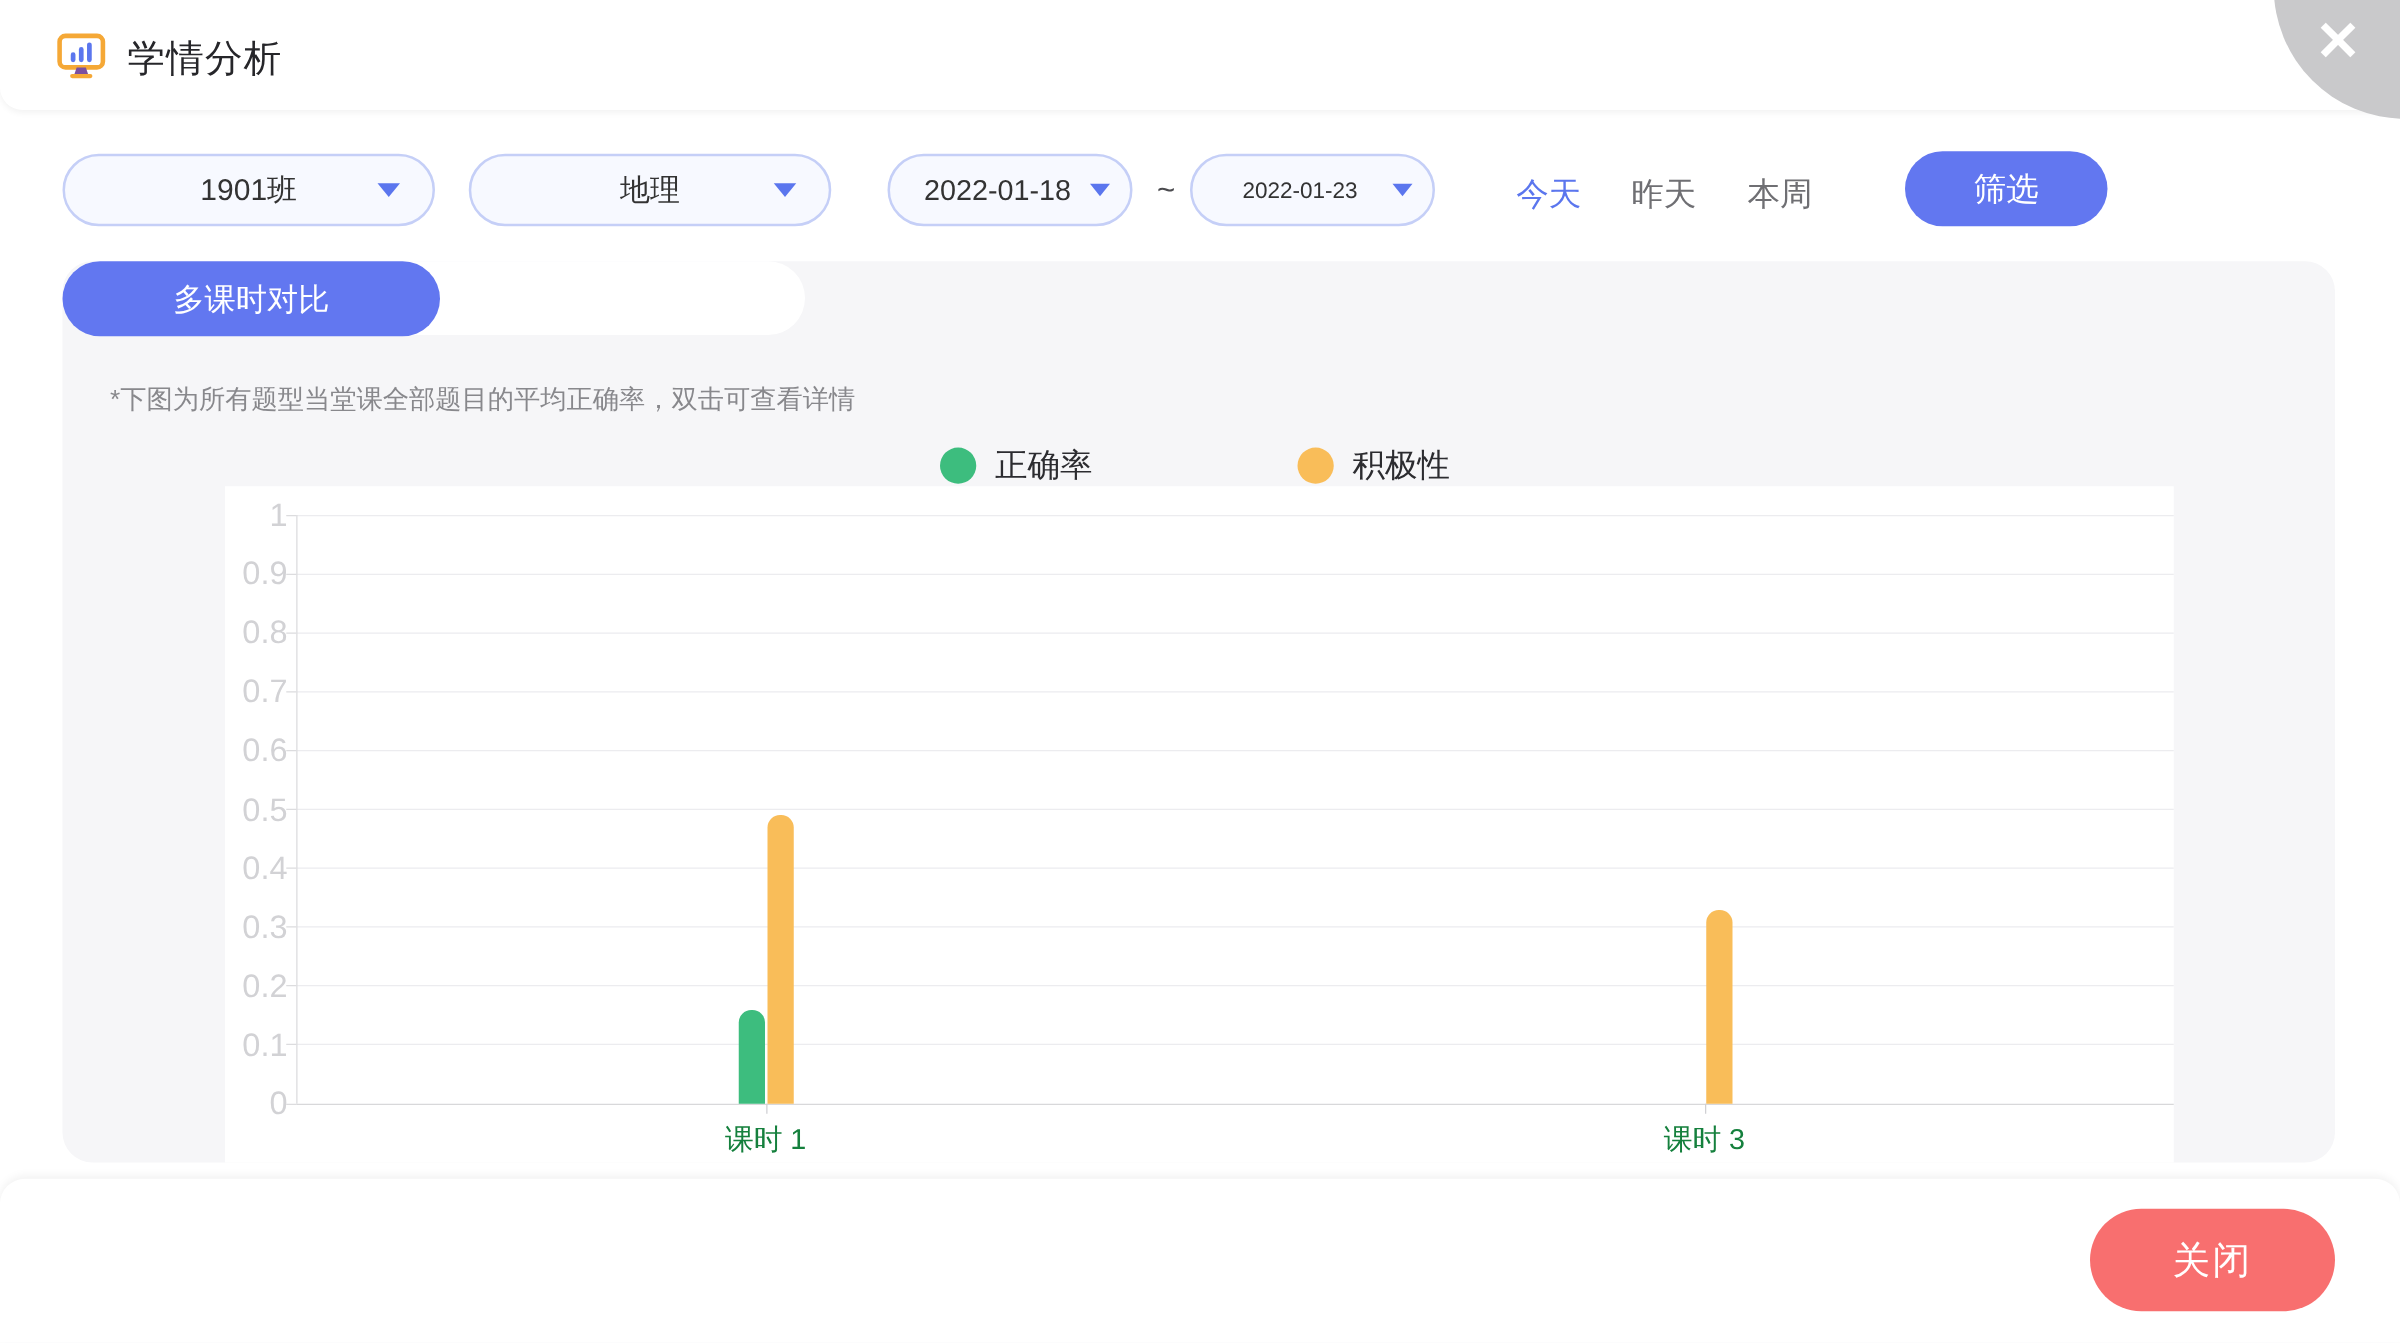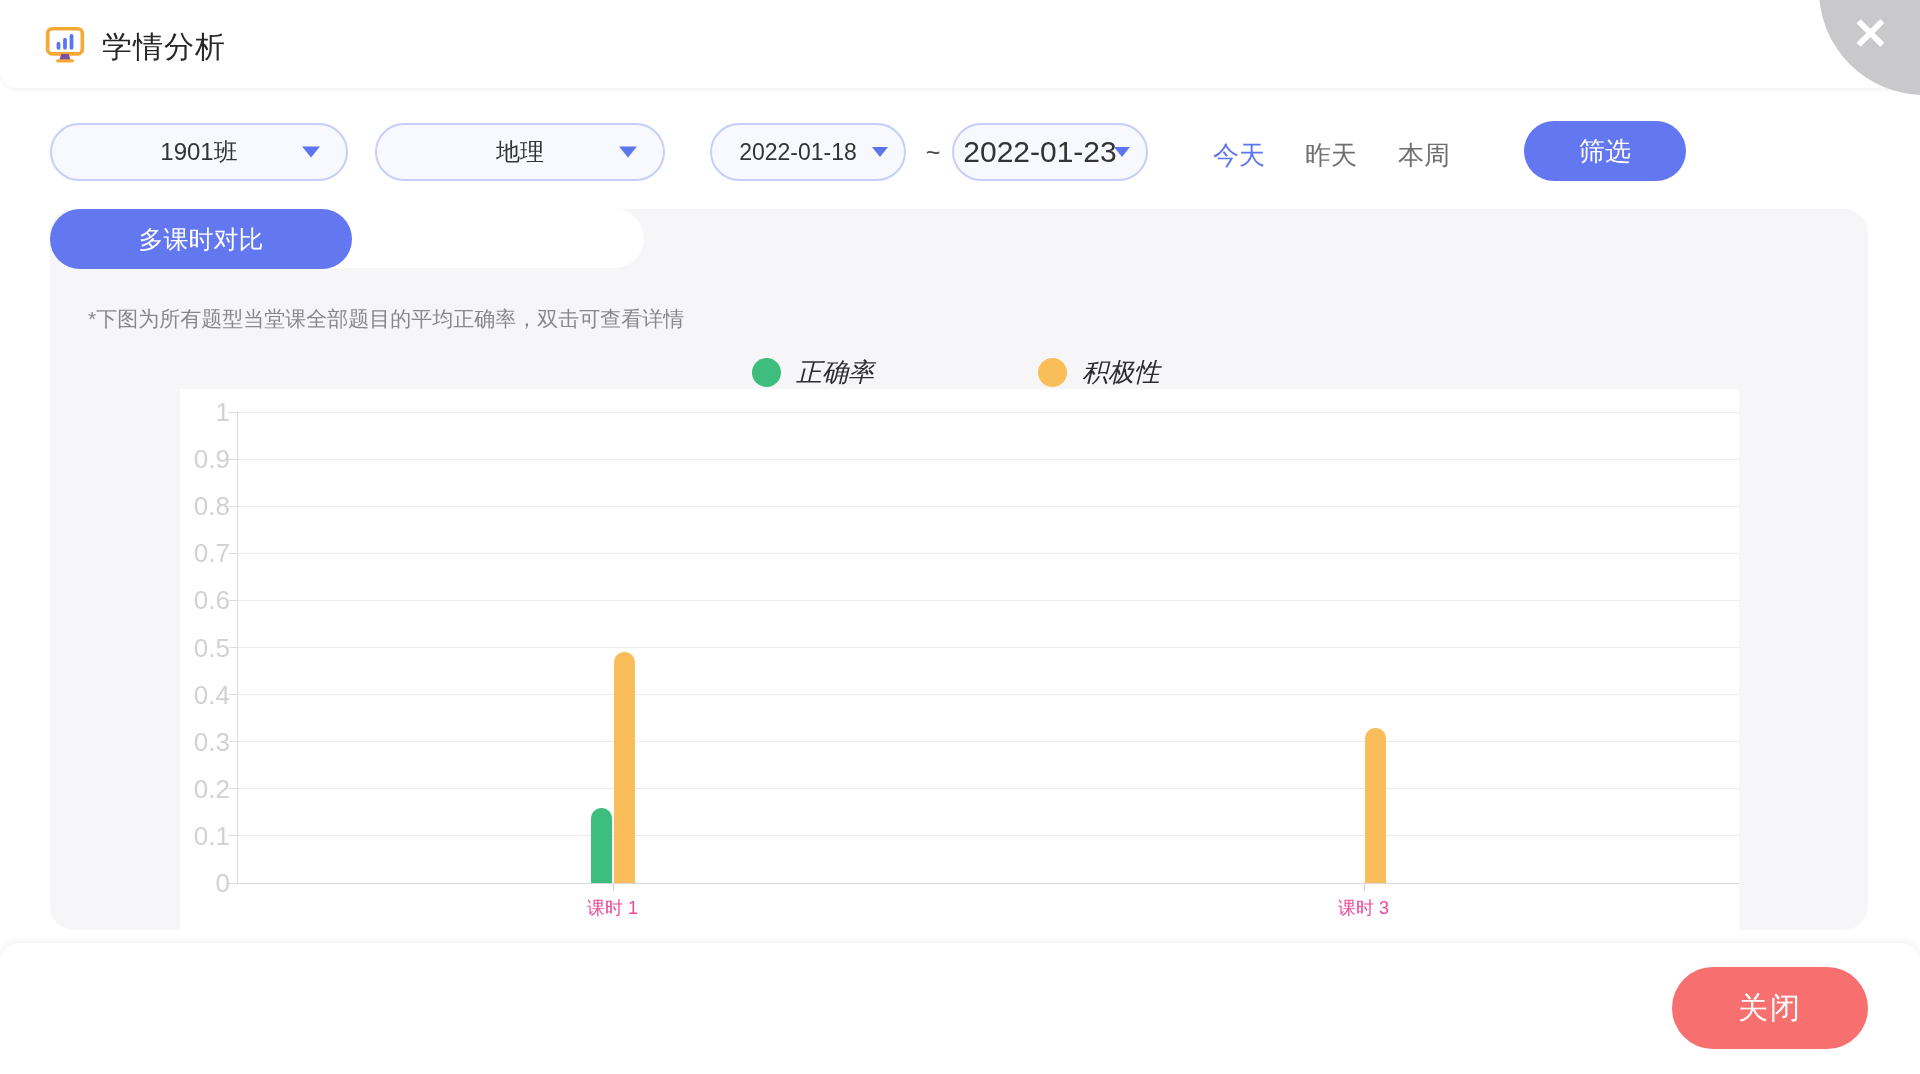--- a/index.html
+++ b/index.html
@@ -21,21 +21,21 @@
   .select { position:absolute; height:58px; border:2px solid #c5cff7; background:#f7f9ff;
             border-radius:29px; display:flex; align-items:center; justify-content:center;
             font-size:24px; color:#333; cursor:pointer; z-index:2; }
   .arrow-down { position:absolute; right:26px; top:50%; transform:translateY(-50%);
                 width:0; height:0; border-left:9px solid transparent; border-right:9px solid transparent;
                 border-top:11px solid #5b76ee; }
   .select.small .arrow-down { right:16px; border-left-width:8px; border-right-width:8px; border-top-width:10px; }
   #sel-class   { left:50px;  top:123px; width:298px; }
   #sel-subject { left:375px; top:123px; width:290px; }
   #sel-date1   { left:710px; top:123px; width:196px; font-size:23px; padding-right:20px;justify-content:center; }
-  #sel-date2   { left:952px; top:123px; width:196px; font-size:30px; padding-right:20px; }
+  #sel-date2   { left:952px; top:123px; width:196px; font-size:18px; padding-right:20px; }
   .tilde { position:absolute; left:918px; top:138px; width:30px; text-align:center;
            font-size:25px; color:#4a4a4e; }
   .quick-link { position:absolute; top:138px; font-size:26px; color:#6f6f73; cursor:pointer;margin-left:24px; }
   .quick-link.active { color:#5b76ee; }
   #ql-today { left:1189px; } #ql-yesterday { left:1281px; } #ql-week { left:1374px; }
   .filter-btn { position:absolute; left:1524px; top:121px; width:162px; height:60px;
                 border:none; border-radius:30px; background:#6277f0; color:#fff; font-size:26px;
                 cursor:pointer; font-family:inherit; }
 
   
@@ -45,37 +45,37 @@
   .tab-container { position:absolute; left:50px; top:209px; width:594px; height:59px;
                    background:#fff; border-radius:30px; z-index:2; }
   .tab { position:absolute; top:0; height:59px; display:flex; align-items:center;
          justify-content:center; font-size:25px; cursor:pointer; }
   .tab.active { left:0; width:302px; height:60px; background:#6277f0; color:#fff; border-radius:30px; }
   .tab.inactive { left:302px; width:292px; color:#55555a; }
 
   .note { position:absolute; left:88px; top:305px; font-size:21px; color:#88888c; z-index:2; }
 
   
-  .legend-item { position:absolute; top:355px; display:flex; align-items:center; gap:15px; z-index:2; cursor:pointer;font-style:italic; }
+  .legend-item { position:absolute; top:355px; display:flex; align-items:center; gap:15px; z-index:2; cursor:pointer; }
   #legend-0 { left:752px; } #legend-1 { left:1038px; }
   .legend-dot { width:29px; height:29px; border-radius:50%; }
   .legend-label { font-size:26px; color:#2c2c30; }
 
   
   .chart-box { position:absolute; left:180px; top:389px; width:1559px; height:541px;
                background:#fff; z-index:2; }
   .gridline { position:absolute; height:1px; background:#ececef; }
   .gridline.zero { background:#d8d8da; }
   .y-axis-line { position:absolute; width:1px; background:#dcdcde; }
   .y-tick { position:absolute; height:1px; width:8px; background:#dcdcde; }
   .y-label { position:absolute; width:48px; text-align:right; transform:translateY(-50%);
              font-size:26px; color:#d2d2d5; }
   .x-tick { position:absolute; width:1px; height:8px; background:#d0d0d3; }
   .bar { position:absolute; border-radius:10px 10px 0 0; cursor:pointer; }
-  .cat-label { position:absolute; transform:translateX(-50%); font-size:18px; color:#ec4899;
+  .cat-label { position:absolute; transform:translateX(-50%); font-size:23px; color:#15803d;
                white-space:nowrap; }
 
   
   .footer { position:absolute; left:0; top:943px; width:1920px; height:131px; background:#fff;
             border-radius:20px 20px 0 0; box-shadow:0 -2px 8px rgba(0,0,0,0.06); z-index:3; }
   .close-btn { position:absolute; left:1672px; top:24px; width:196px; height:82px; border:none;
                border-radius:41px; background:#f86f6f; color:#fff; font-size:30px; cursor:pointer;
                font-family:inherit; letter-spacing:2px; }
 </style>
 </head>

